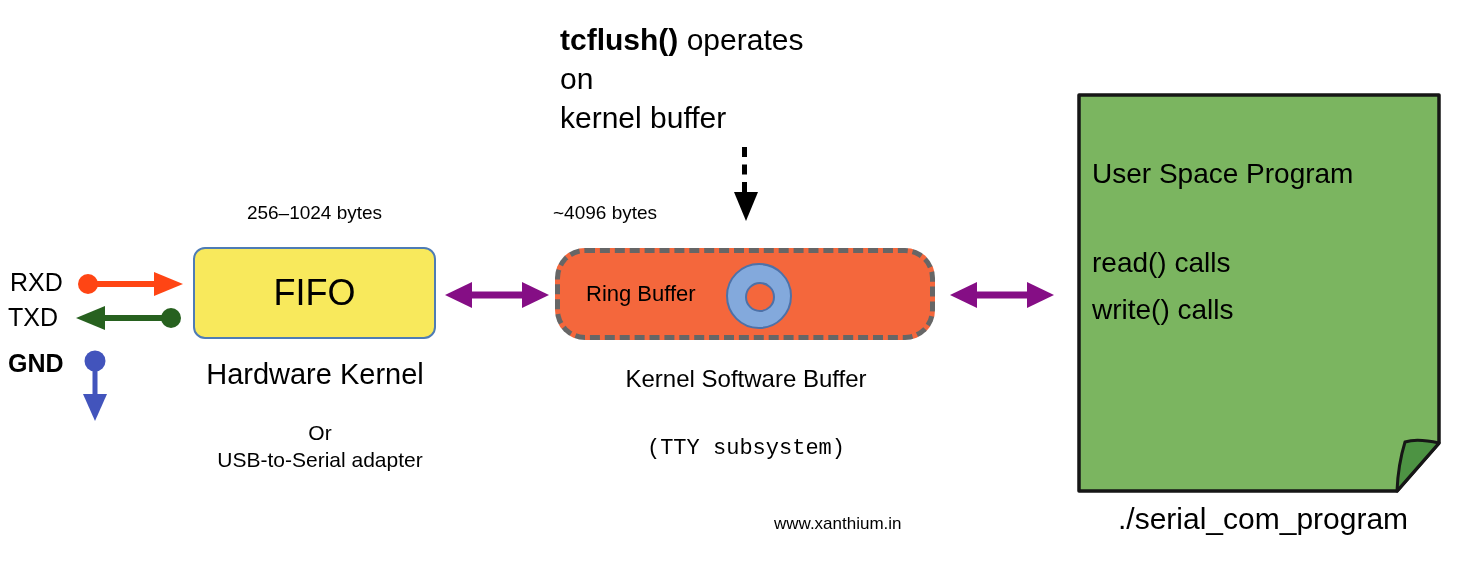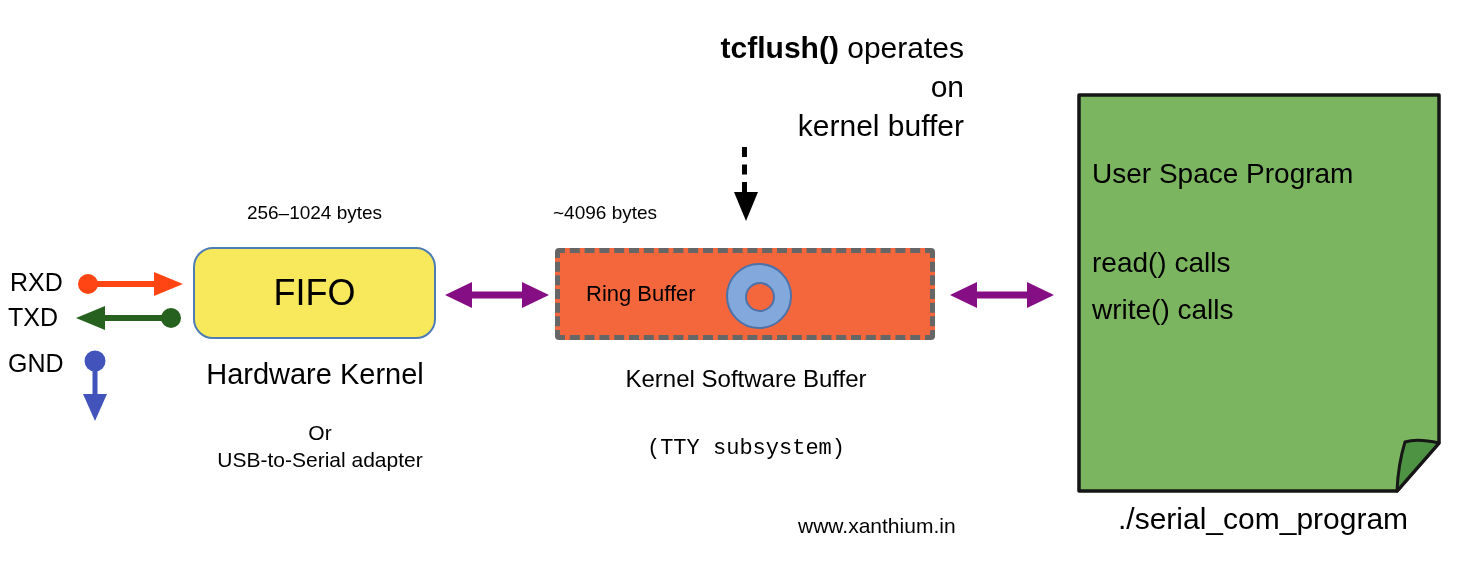--- a/index.html
+++ b/index.html
@@ -2,52 +2,52 @@
 <html><head>
 <meta charset="utf-8">
 <style>
   html,body{margin:0;padding:0;background:#fff;}
   #stage{
     position:relative;width:1473px;height:584px;background:#fff;overflow:hidden;
     font-family:"Liberation Sans","DejaVu Sans",sans-serif;color:#000;
   }
   .abs{position:absolute;}
   
-  .title-block{left:560px;top:28px;width:404px;text-align:right;font-size:30px;line-height:39px;}
+  .title-block{left:560px;top:20px;width:404px;text-align:left;font-size:30px;line-height:39px;}
   .title-block .b{font-weight:bold;}
   .dash-line{left:742px;top:147px;height:45px;width:0;border-left:5px dashed #000;}
   .dash-head{left:734px;top:192px;width:0;height:0;border-left:12px solid transparent;border-right:12px solid transparent;border-top:29px solid #000;}
   
   .size-label{font-size:19px;}
   .lbl-256{left:193px;top:202px;width:243px;text-align:center;}
   .lbl-4096{left:553px;top:202px;}
   
-  .fifo-box{left:193px;top:247px;width:243px;height:92px;border-radius:20px;
+  .fifo-box{left:193px;top:247px;width:243px;height:92px;border-radius:12px;
     display:flex;align-items:center;justify-content:center;font-size:36px;box-sizing:border-box;}
   .hw-caption{left:155px;top:358px;width:320px;text-align:center;font-size:29px;}
   .hw-sub{left:152px;top:419px;width:336px;text-align:center;font-size:21px;line-height:27px;}
   
   .pin-label{font-size:25px;}
   .pin-rxd{left:10px;top:268px;}
   .pin-txd{left:8px;top:303px;}
-  .pin-gnd{left:8px;top:349px;}
+  .pin-gnd{left:8px;top:349px;font-weight:bold;}
   
-  .kernel-box{left:555px;top:248px;width:380px;height:92px;border-radius:4px;box-sizing:border-box;padding-left:21px;}
+  .kernel-box{left:555px;top:248px;width:380px;height:92px;border-radius:30px;box-sizing:border-box;padding-left:21px;}
   .ring-label{position:absolute;left:26px;top:0;height:100%;display:flex;align-items:center;font-size:22px;}
   .ring-outer{position:absolute;left:166px;top:10px;width:66px;height:66px;border-radius:50%;box-sizing:border-box;}
   .ring-inner{position:absolute;left:17px;top:17px;width:30px;height:30px;border-radius:50%;box-sizing:border-box;}
   .kern-caption{left:560px;top:365px;width:372px;text-align:center;font-size:24px;}
   .kern-sub{left:560px;top:436px;width:372px;text-align:center;font-size:22px;font-family:Liberation Mono, monospace;}
   
   .us-text{left:1048px;width:366px;font-size:28px;padding-left:44px;}
   .us-title{top:158px;}
   .us-read{top:247px;}
   .us-write{top:294px;}
   .us-caption{left:1078px;top:502px;font-size:30px;margin-left:40px;}
-  .watermark{left:798px;top:514px;font-size:21px;text-align:center;}
+  .watermark{left:774px;top:514px;font-size:17px;text-align:center;}
 </style>
 </head>
 <body>
 
 <div id="stage">
 
   <div class="abs title-block">
     <div><span class="b">tcflush()</span><span> operates</span></div>
     <div>on</div>
     <div>kernel buffer</div>

